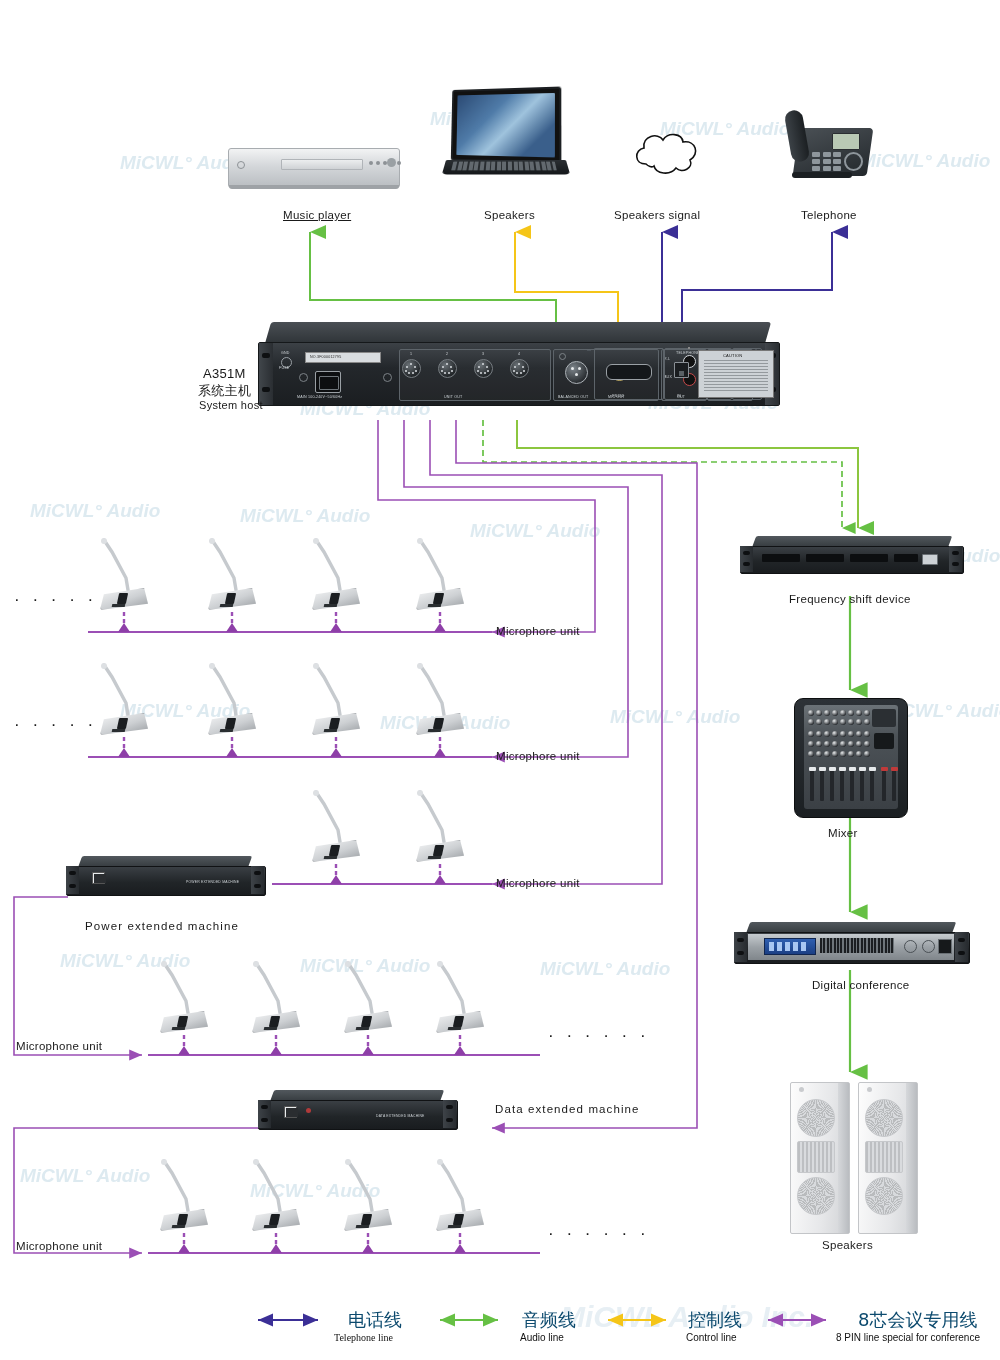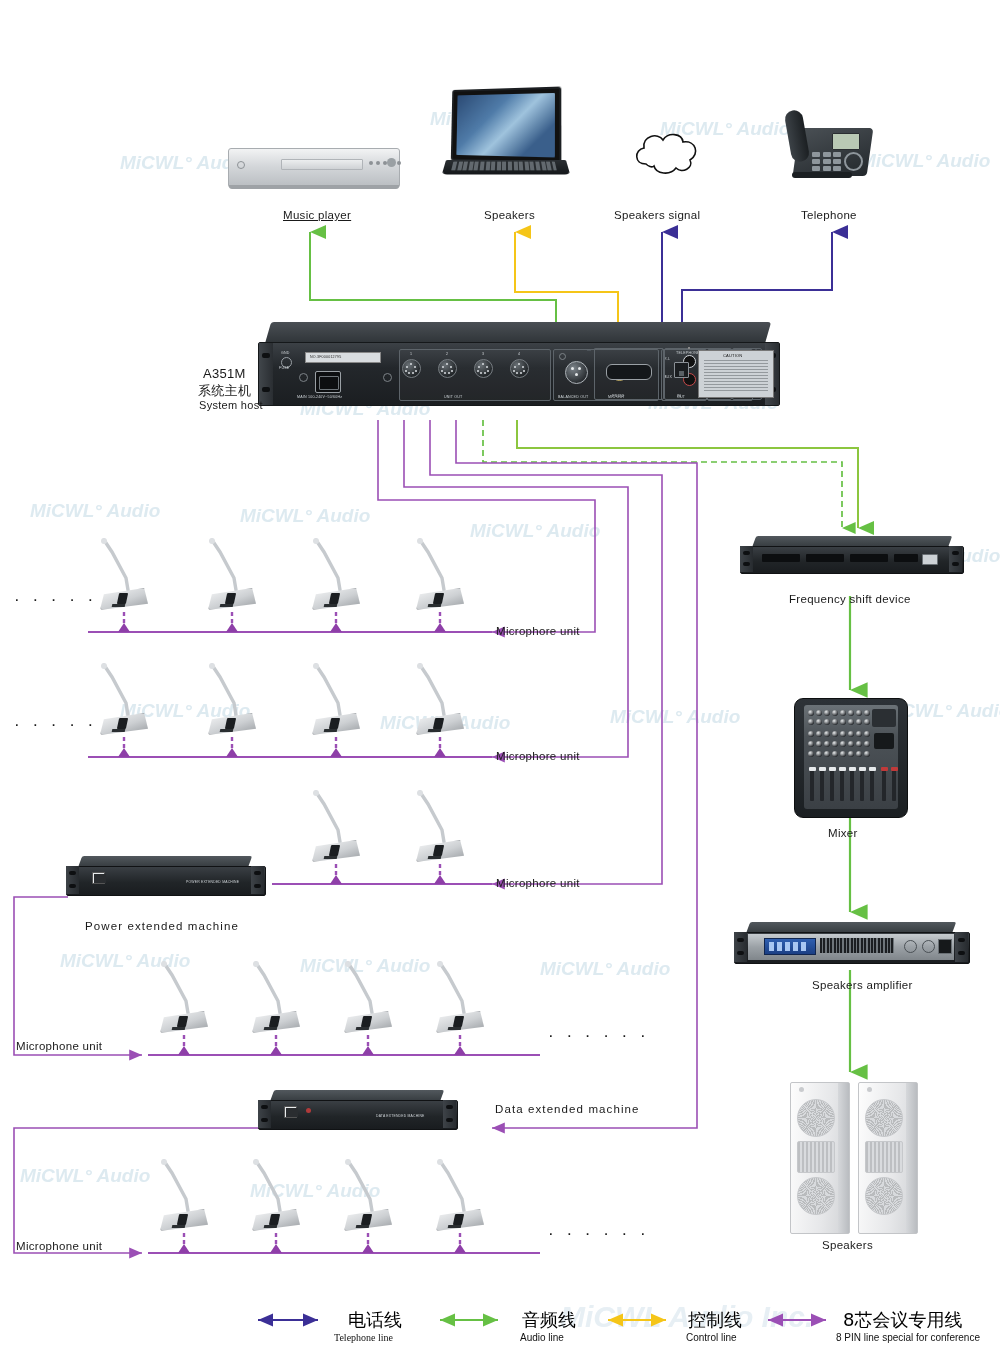--- a/index.html
+++ b/index.html
@@ -128,21 +128,21 @@
     transform:skewX(-12deg);border-radius:1px;}
   .mic .strip{position:absolute;left:16px;top:66px;width:13px;height:3px;background:#2a2e31;
     transform:skewX(-12deg);}
   .mic svg{position:absolute;left:0;top:0;}
 
   .dots{position:absolute;font-size:17px;letter-spacing:4px;color:#1a1a1a;}
 
   
   .legend{position:absolute;left:250px;top:1300px;width:748px;height:52px;}
   .lgitem{position:absolute;top:0;}
-  .lgcn{position:absolute;font-size:18px;color:#000000;white-space:nowrap;font-family:"DejaVu Sans",sans-serif;}
+  .lgcn{position:absolute;font-size:18px;color:#0c4a6e;white-space:nowrap;font-family:"DejaVu Sans",sans-serif;}
   .lgen{position:absolute;font-size:10px;color:#111;white-space:nowrap;}
 </style>
 </head>
 <body>
 
 <div class="stage">
 
   <div class="wm md" style="left:430px;top:108px;">MiCWL° Audio</div>
   <div class="wm md" style="left:660px;top:118px;">MiCWL° Audio</div>
   <div class="wm md" style="left:120px;top:152px;">MiCWL° Audio</div>
@@ -552,21 +552,21 @@
         <i style="left:12px;"></i>
         <i style="left:20px;"></i>
         <i style="left:28px;"></i>
         <i style="left:36px;"></i>
     </div>
     <div class="grille" style="left:86px;top:16px;width:74px;height:15px;"></div>
     <div style="position:absolute;left:170px;top:18px;width:11px;height:11px;border-radius:50%;border:1.5px solid #4a5055;"></div>
     <div style="position:absolute;left:188px;top:18px;width:11px;height:11px;border-radius:50%;border:1.5px solid #4a5055;"></div>
     <div style="position:absolute;left:204px;top:17px;width:12px;height:13px;background:#16191b;border:1px solid #6a7075;"></div>
   </div>
-  <div class="lbl" style="left:812px;top:979px;">Speakers amplifier</div>
+  <div class="lbl" style="left:812px;top:979px;">Digital conference</div>
 
   <div class="spk" style="left:790px;top:1082px;">
     <div class="side"></div>
     <div class="drv" style="left:6px;top:16px;width:36px;height:36px;"></div>
     <div class="mid" style="left:6px;top:58px;width:36px;height:30px;"></div>
     <div class="drv" style="left:6px;top:94px;width:36px;height:36px;"></div>
     <div style="position:absolute;left:8px;top:4px;width:5px;height:5px;border-radius:50%;background:#c9cbce;"></div>
   </div>
   <div class="spk" style="left:858px;top:1082px;">
     <div class="side"></div>
@@ -826,18 +826,18 @@
     </div>
     <div class="lgitem" style="left:258px;">
       <div class="lgcn" style="left:14px;top:8px;">音频线</div>
       <div class="lgen" style="left:12px;top:32px;">Audio line</div>
     </div>
     <div class="lgitem" style="left:426px;">
       <div class="lgcn" style="left:12px;top:8px;">控制线</div>
       <div class="lgen" style="left:10px;top:32px;">Control line</div>
     </div>
     <div class="lgitem" style="left:586px;">
-      <div class="lgcn" style="left:7px;top:8px;text-align:center;">8芯会议专用线</div>
+      <div class="lgcn" style="left:22px;top:8px;text-align:center;">8芯会议专用线</div>
       <div class="lgen" style="left:0px;top:32px;text-align:right;">8 PIN line special for conference</div>
     </div>
   </div>
 
 </div>
 
 </body></html>

